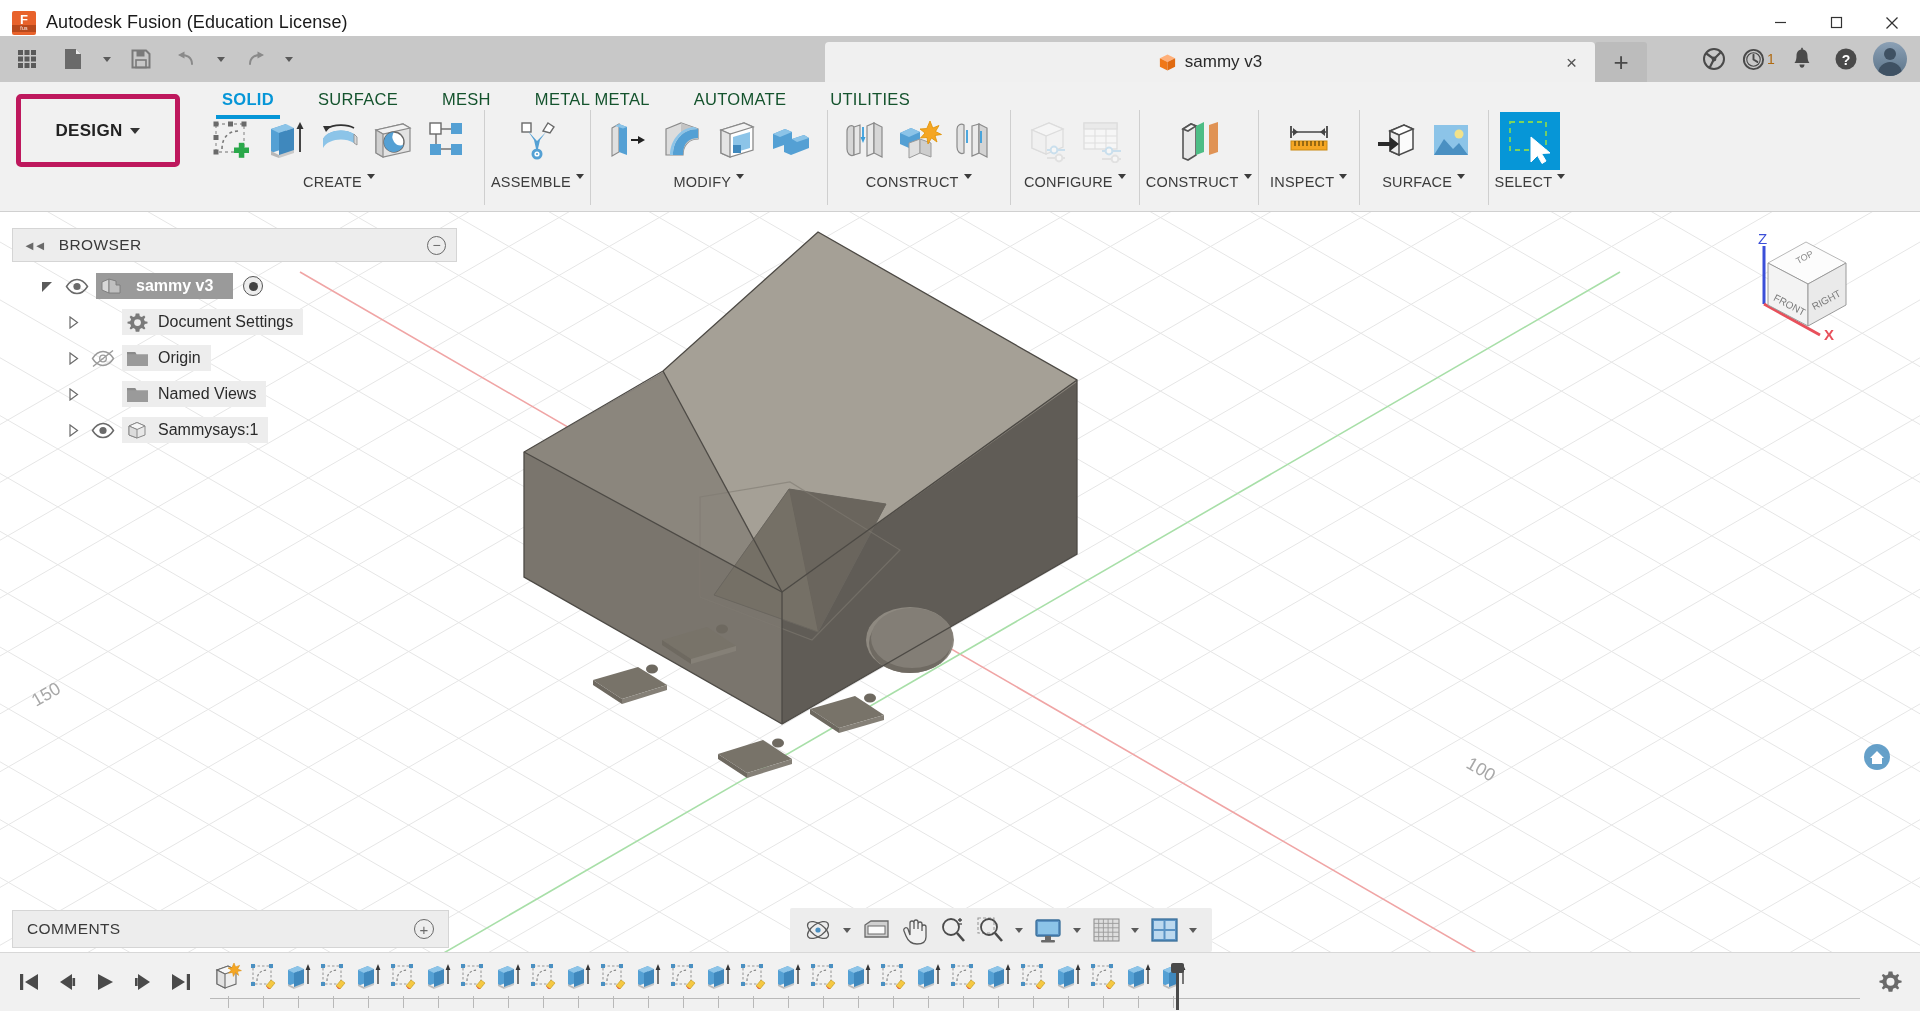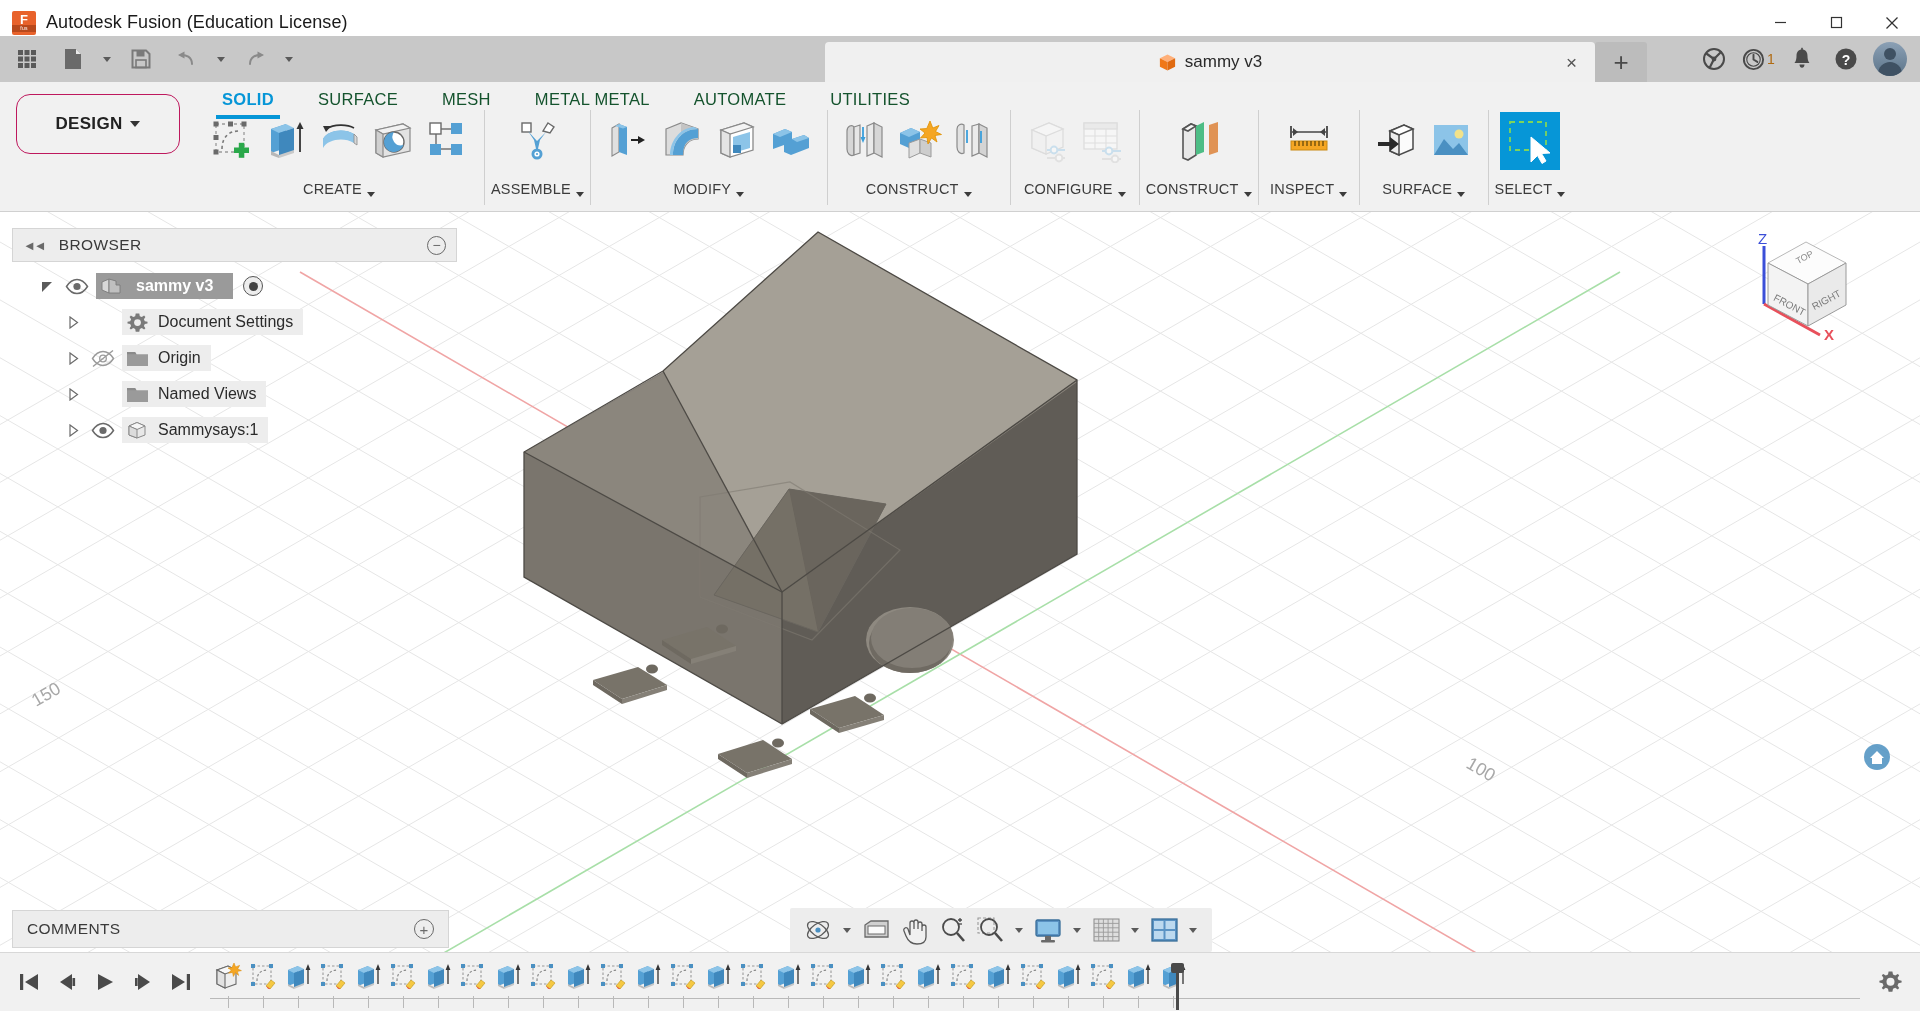--- a/index.html
+++ b/index.html
@@ -99,22 +99,22 @@
     content: ''; position: absolute; left: 50%; top: 20px; transform: translateX(-50%);
     width: 24px; height: 18px; border-radius: 12px 12px 0 0; background: #3f5163;
   }
 
   
   .ribbon {
     position: absolute; top: 82px; left: 0; width: 1920px; height: 130px;
     background: #f1f1f1; border-bottom: 1px solid #d0d0d0;
   }
   .design-box {
-    position: absolute; left: 16px; top: 12px; width: 164px; height: 60px;
-    border: 1px solid #be185d; border-radius: 14px; background: #f1f1f1;
+    position: absolute; left: 16px; top: 12px; width: 164px; height: 73px;
+    border: 5px solid #be185d; border-radius: 5px; background: #f1f1f1;
     display: flex; align-items: center; justify-content: center; gap: 8px;
   }
   .design-label { font-size: 17px; font-weight: bold; color: #222; letter-spacing: .3px; }
   .caret-dk {
     width: 0; height: 0; border-left: 5px solid transparent; border-right: 5px solid transparent;
     border-top: 6px solid #333;
   }
 
   .ribbon-tabs {
     position: absolute; left: 200px; top: 0px; display: flex; gap: 0px;
@@ -126,22 +126,22 @@
   .rtab.active { color: #0696d7; font-weight: bold; }
   .rtab.active::after {
     content: ''; position: absolute; left: 16px; right: 16px; bottom: 0; height: 4px;
     background: #0696d7;
   }
 
   .ribbon-groups { position: absolute; left: 200px; top: 26px; display: flex; height: 104px; }
   .rgroup { display: flex; flex-direction: column; align-items: center; position: relative; }
   .rgroup-icons { display: flex; align-items: flex-start; gap: 0px; height: 62px; padding: 4px 4px 0; }
   .rgroup-label {
-    font-size: 14.5px; color: #3c3c3c; display: flex; align-items: flex-end; gap: 5px;
-    margin-top: 11px; letter-spacing: .2px;
+    font-size: 14.5px; color: #3c3c3c; display: flex; align-items: flex-start; gap: 5px;
+    margin-top: 4px; letter-spacing: .2px;
   }
   .rgroup-label .caret-dk { border-top-color: #3c3c3c; border-left-width: 4px; border-right-width: 4px; border-top-width: 5px; }
   .ribbon-sep { width: 1px; background: #cfcfcf; height: 78px; align-self: flex-start; margin: 2px 6px 0; }
   .ribbon-sep.tall { height: 95px; }
   .ticon {
     width: 54px; height: 56px; display: flex; align-items: center; justify-content: center;
     cursor: pointer;
   }
   .ticon.sel { background: #0696d7; border-radius: 0; }
   .ticon.disabled { opacity: .38; }

